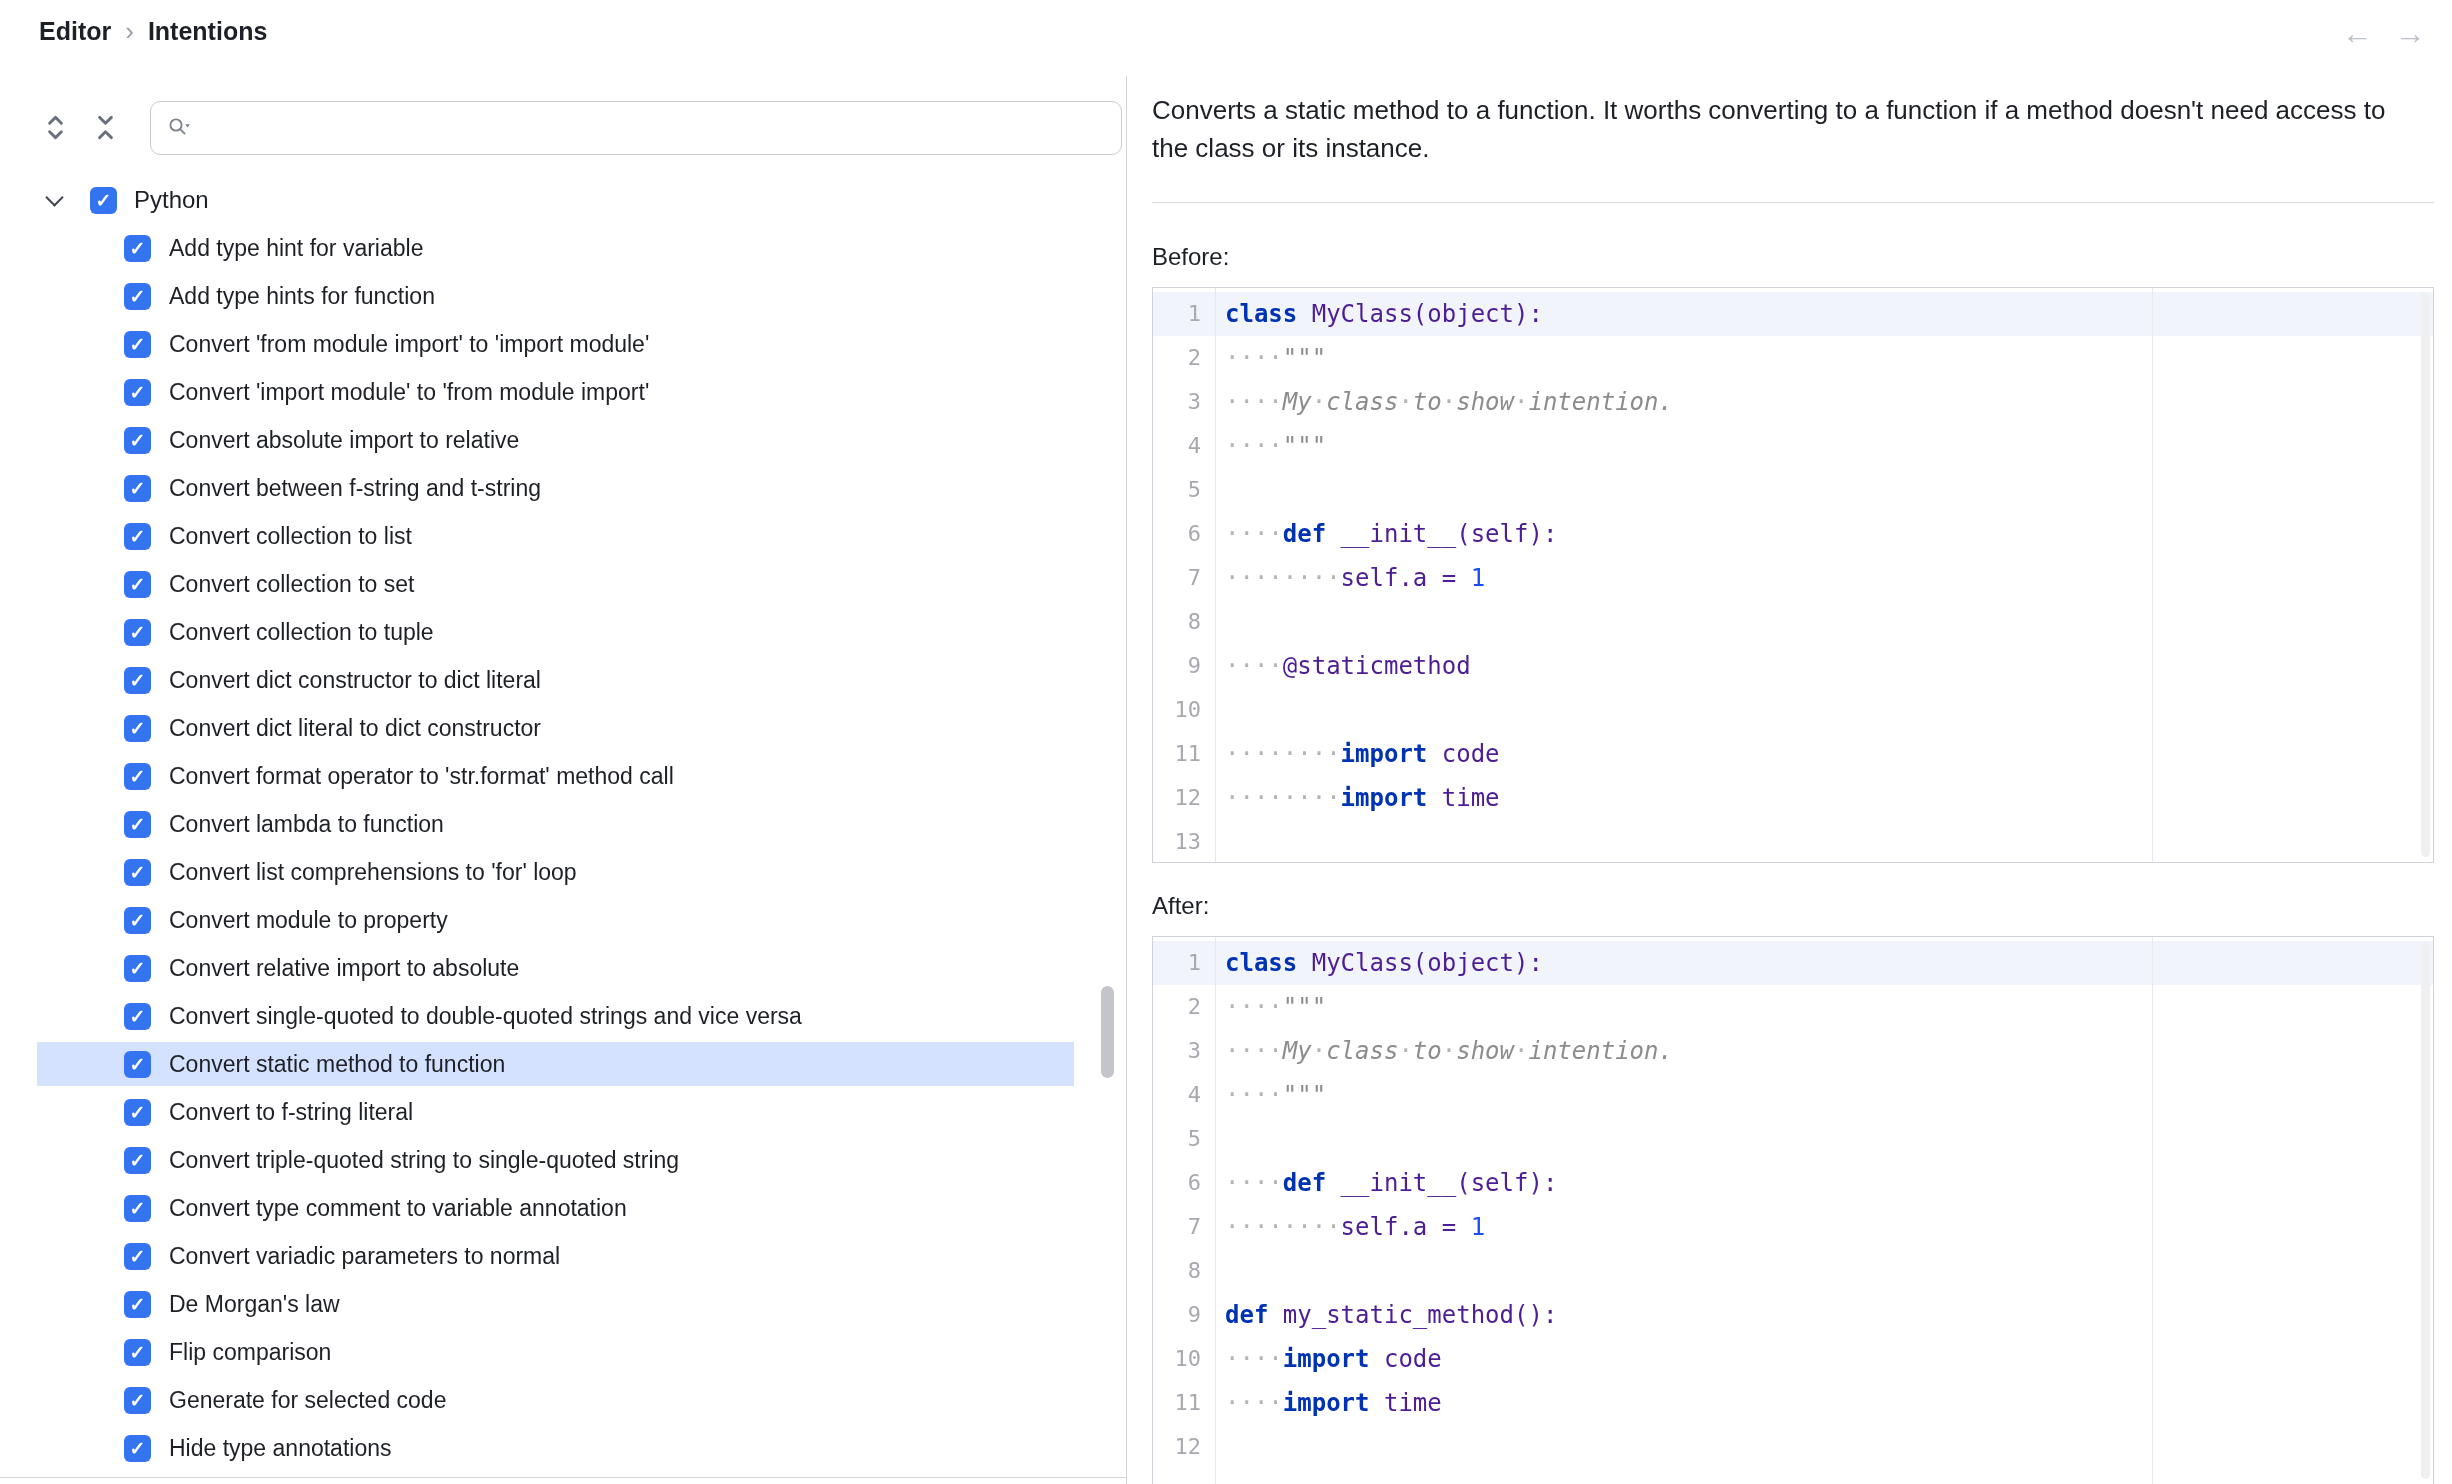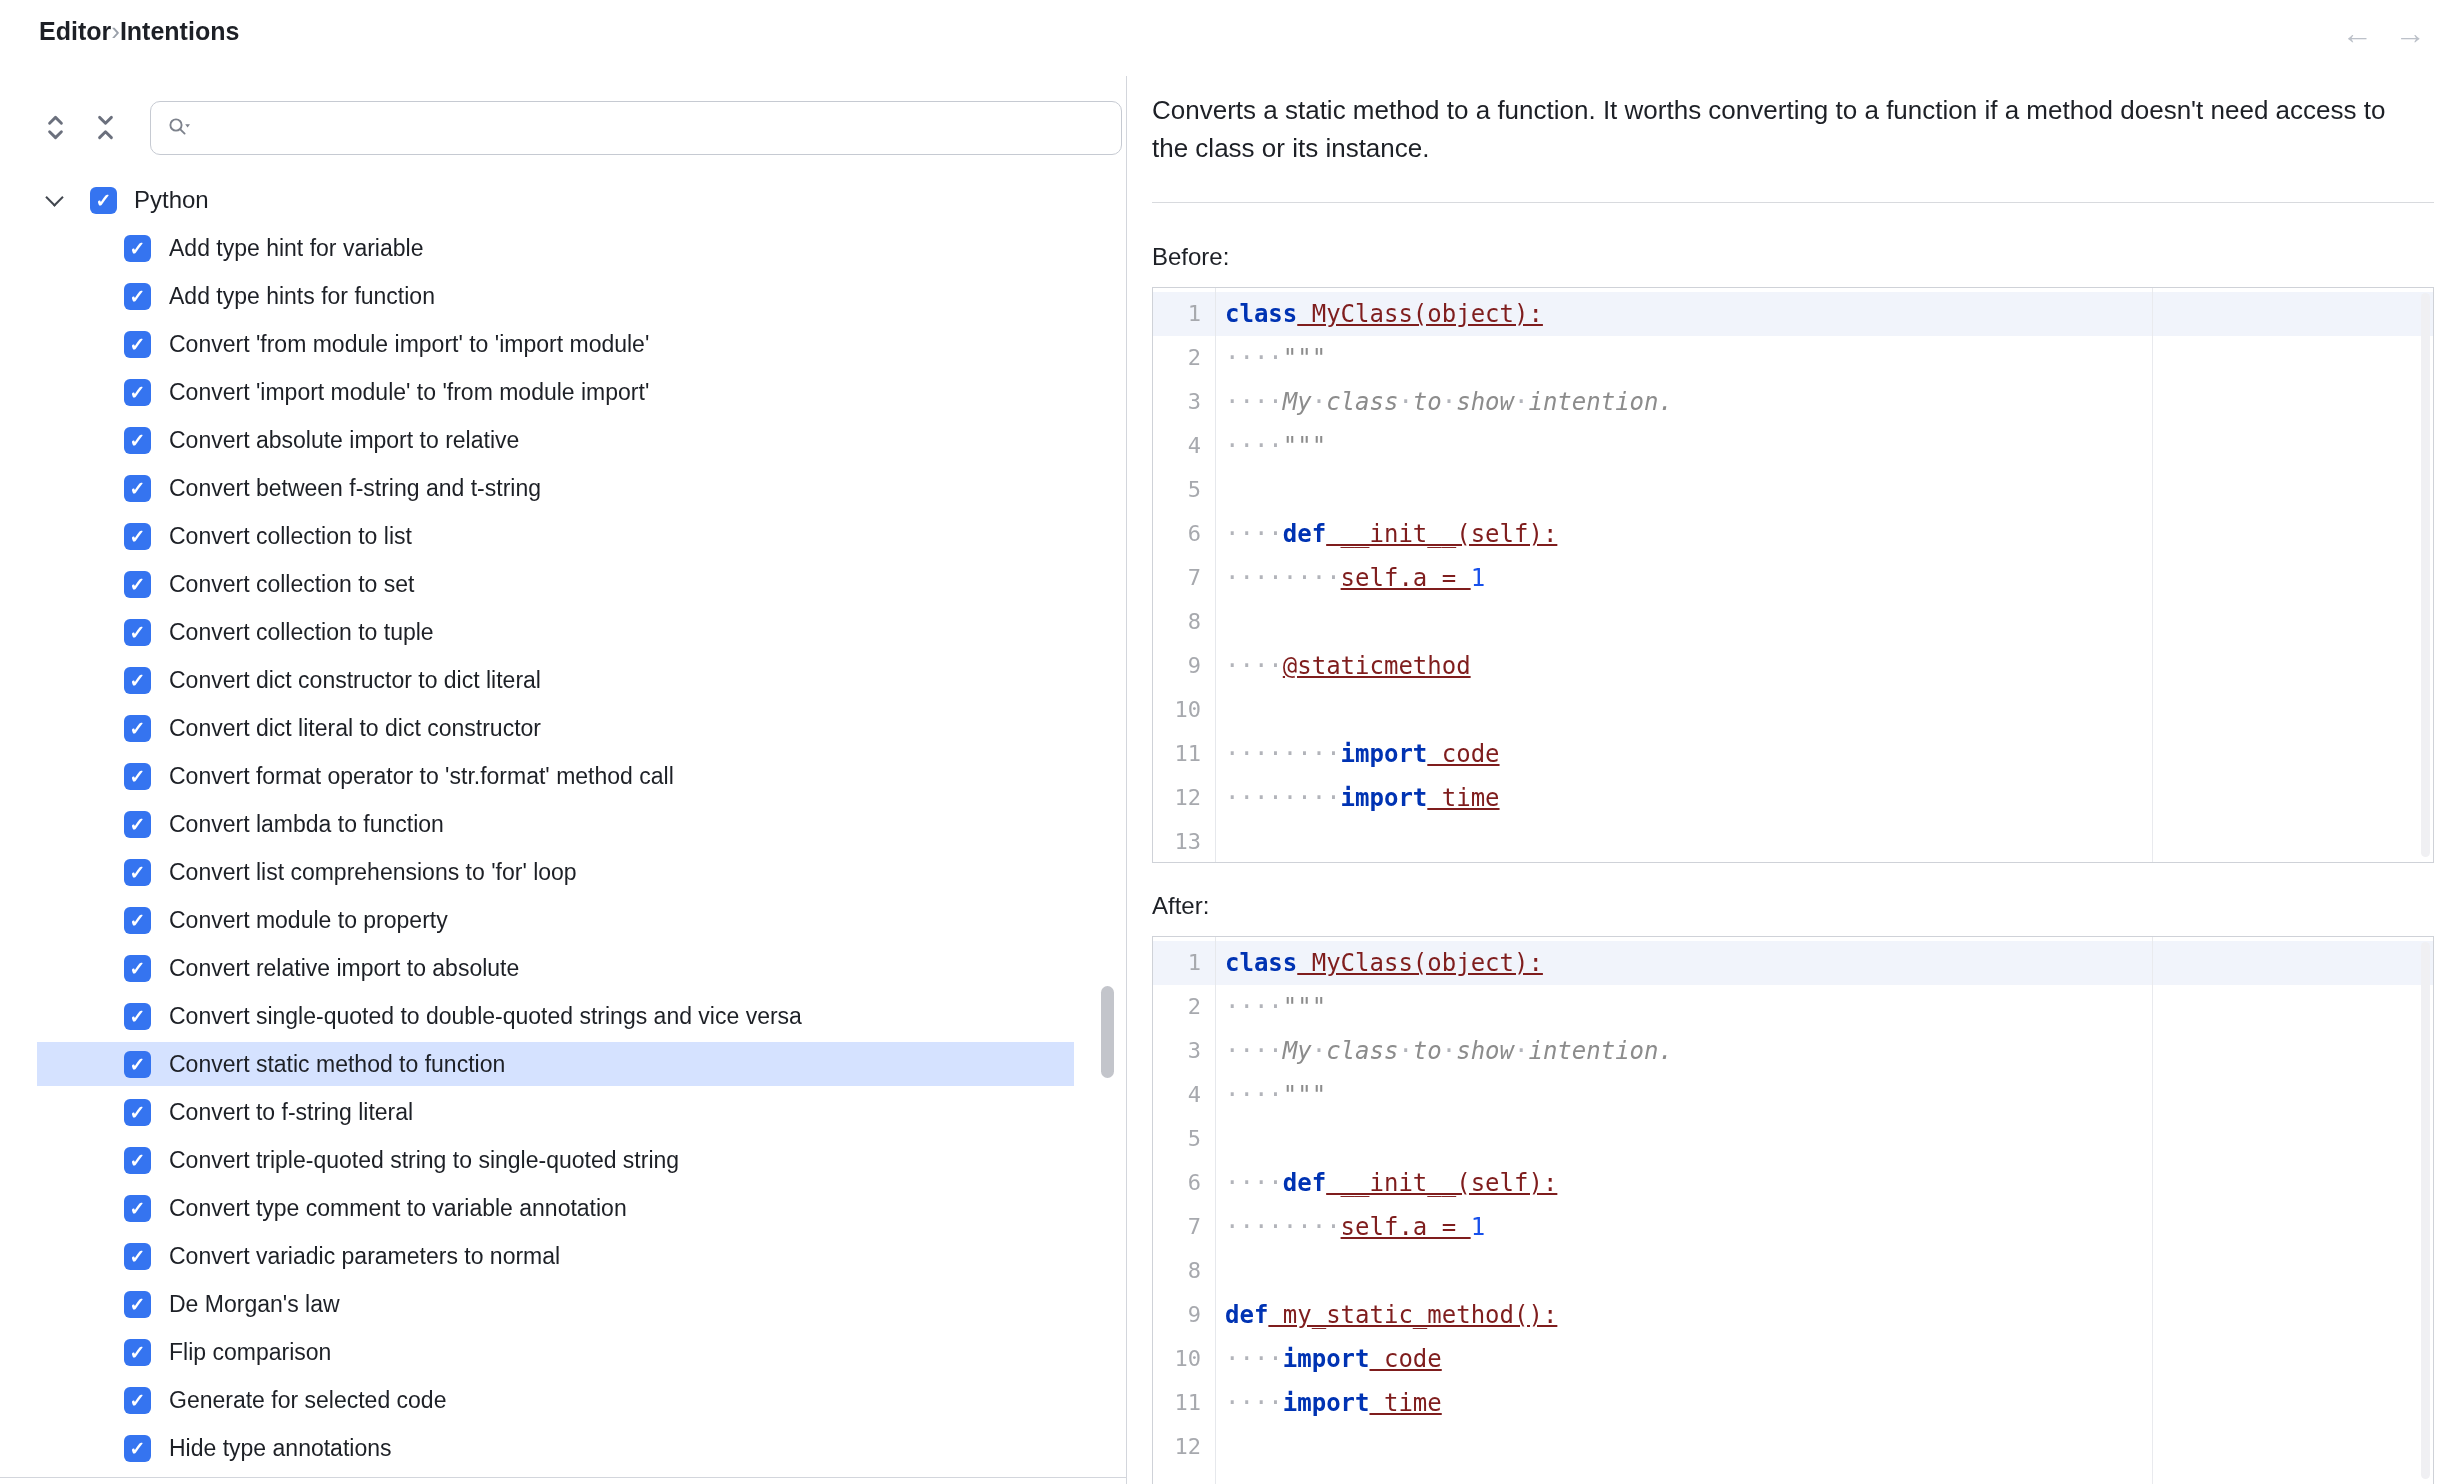--- a/index.html
+++ b/index.html
@@ -4,21 +4,21 @@
 <style>
   html,body{margin:0;padding:0;}
   body{
     width:2452px;height:1484px;overflow:hidden;background:#fff;
     font-family:"Liberation Sans",sans-serif;color:#1d2026;position:relative;
     -webkit-font-smoothing:antialiased;
   }
   .abs{position:absolute;}
 
   
-  .breadcrumb{left:39px;top:16px;font-size:25px;font-weight:700;display:flex;align-items:center;}
+  .breadcrumb{left:39px;top:16px;font-size:25px;font-weight:700;display:flex;align-items:center;gap:14px;}
   .breadcrumb .sep{color:#9aa0aa;font-weight:400;font-size:26px;}
 
   
   .navarrows{right:26px;top:16px;display:flex;gap:22px;}
   .navarrows .arrow{font-size:31px;color:#bcc1c9;line-height:36px;cursor:default;}
 
   
   .vdivider{left:1126px;top:76px;bottom:0;width:1px;background:#d3d6dc;}
   .leftfooter{left:0;top:1477px;width:1126px;height:1px;background:#d3d6dc;}
 
@@ -61,21 +61,21 @@
   .lines{padding-top:4px;}
   .cl{display:flex;height:44px;line-height:44px;font-family:"DejaVu Sans Mono",monospace;font-size:24px;white-space:pre;}
   .cl.caret{background:#f1f4fb;}
   .ln{width:48px;padding-right:14px;text-align:right;color:#a7a9ae;font-size:22px;flex:none;}
   .codetext{margin-left:10px;}
   .gutterline{position:absolute;left:62px;top:0;bottom:0;width:1px;background:#e6e8ec;}
   .guide{position:absolute;left:999px;top:0;bottom:0;width:1px;background:#e9eaee;}
   .sb{position:absolute;right:3px;top:5px;width:9px;bottom:5px;border-radius:5px;background:#f0f0f3;}
 
   .sg-kw{color:var(--keyword,#0033B3);font-weight:700;}
-  .sg-pl{color:#7f1d1d;text-decoration:underline;}
+  .sg-pl{color:#4c1d95;}
   .sg-doc{color:var(--docstring,#8c8c8c);font-style:italic;}
   .sg-ws{color:#b2b4ba;}
   .sg-num{color:var(--number,#1750EB);}
 </style>
 </head>
 <body>
 
 <div class="abs breadcrumb">
   <span>Editor</span>
   <span class="sep">›</span>

